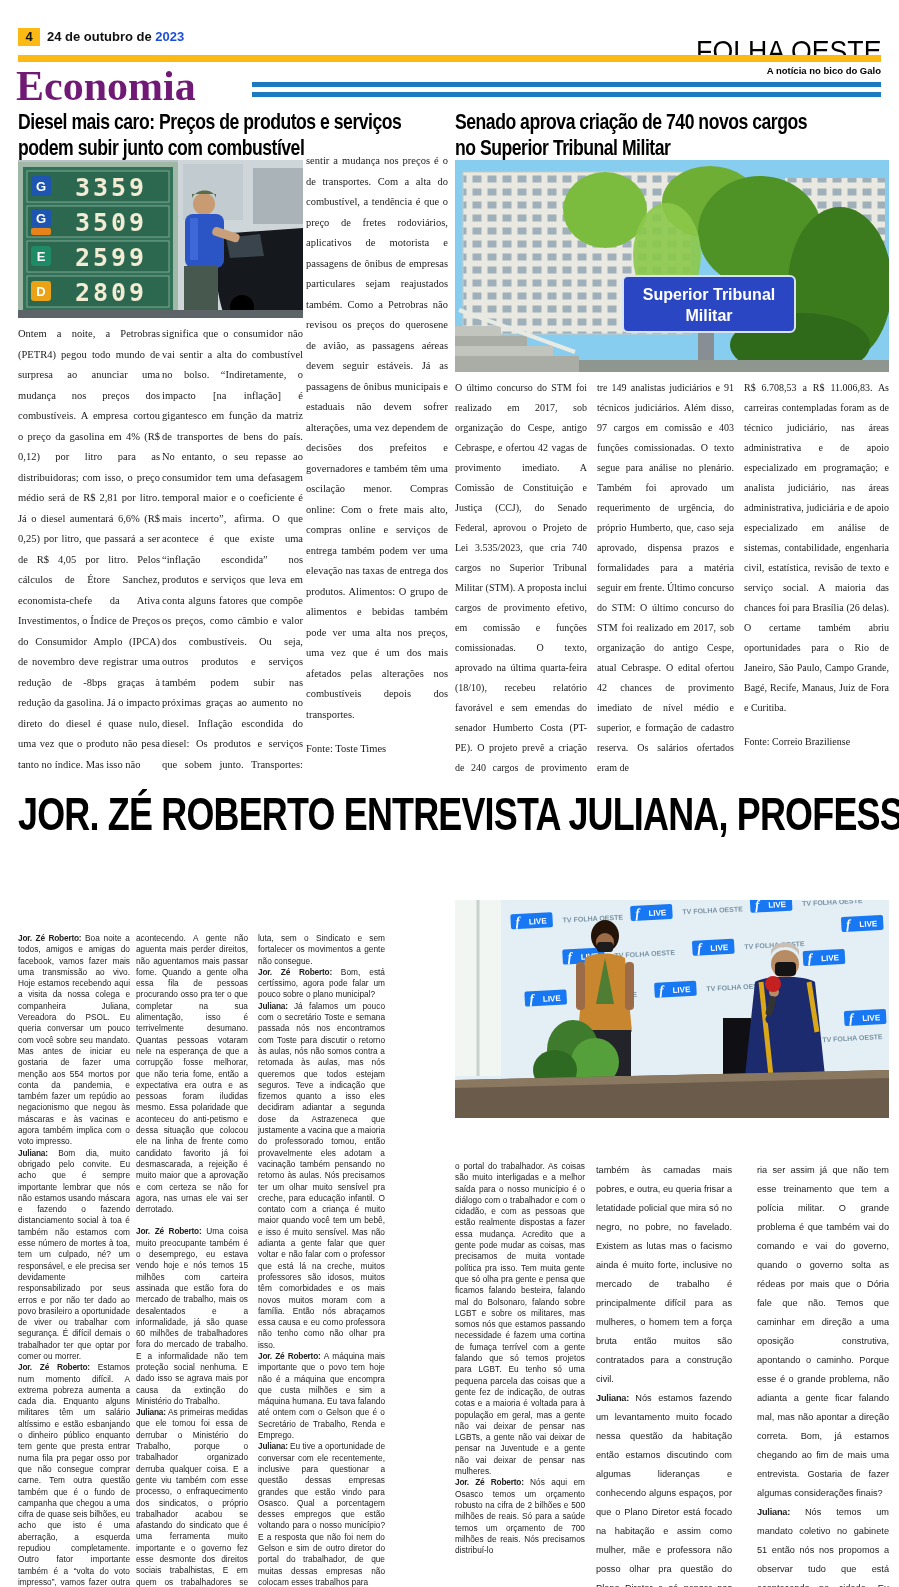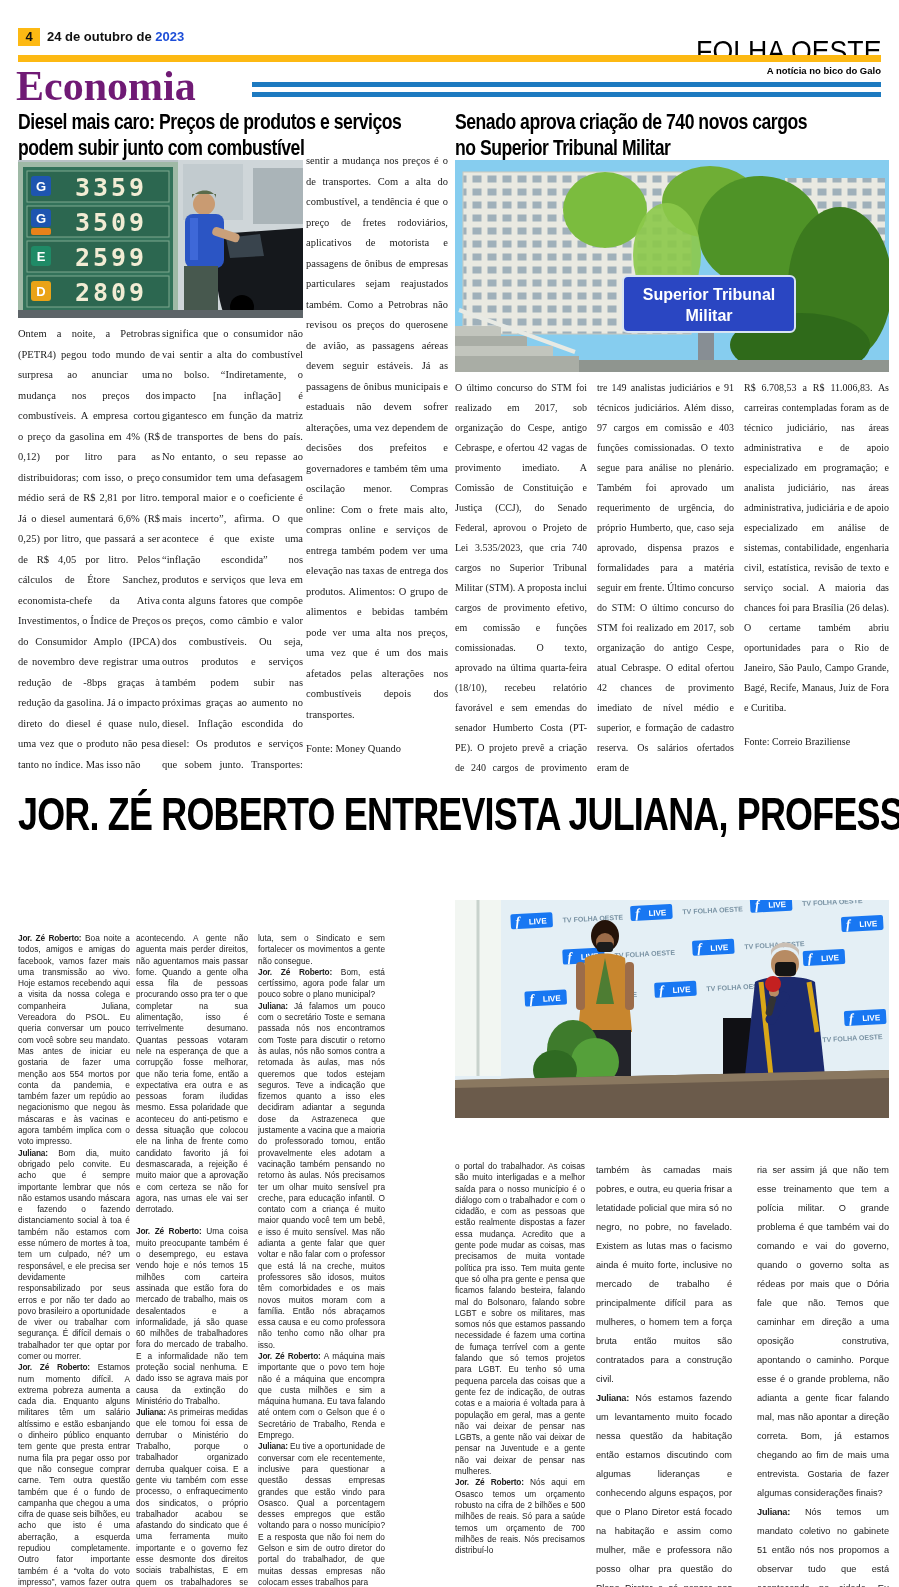--- a/index.html
+++ b/index.html
@@ -104,21 +104,21 @@
       <text x="23" y="136" text-anchor="middle" font-family="Liberation Sans" font-weight="bold" font-size="13" fill="#fff">D</text>
       <text x="93" y="141" text-anchor="middle" font-family="DejaVu Sans Mono" font-weight="bold" font-size="25" fill="#f2ecd4" style="letter-spacing:3px">2809</text>
     </g>
     <rect y="150" width="285" height="8" fill="#5d6468"></rect>
   </svg>
 
   <div class="col-serif" style="left:18px;top:324px;width:142px;height:456px;">Ontem a noite, a Petrobras (PETR4) pegou todo mundo de surpresa ao anunciar uma mudança nos preços dos combustíveis. A empresa cortou o preço da gasolina em 4% (R$ 0,12) por litro para as distribuidoras; com isso, o preço médio será de R$ 2,81 por litro. Já o diesel aumentará 6,6% (R$ 0,25) por litro, que passará a ser de R$ 4,05 por litro. Pelos cálculos de Étore Sanchez, economista-chefe da Ativa Investimentos, o Índice de Preços do Consumidor Amplo (IPCA) de novembro deve registrar uma redução de -8bps graças à redução da gasolina. Já o impacto direto do diesel é quase nulo, uma vez que o produto não pesa tanto no índice. Mas isso não</div>
   <div class="col-serif" style="left:162px;top:324px;width:141px;height:456px;">significa que o consumidor não vai sentir a alta do combustível no bolso. “Indiretamente, o impacto [na inflação] é gigantesco em função da matriz de transportes de bens do país. No entanto, o seu repasse ao consumidor tem uma defasagem temporal maior e o coeficiente é mais incerto”, afirma. O que acontece é que existe uma “inflação escondida” nos produtos e serviços que leva em conta alguns fatores que compõe os preços, como câmbio e valor dos combustíveis. Ou seja, outros produtos e serviços também podem subir nas próximas graças ao aumento no diesel. Inflação escondida do diesel: Os produtos e serviços que sobem junto. Transportes: Naturalmente, o primeiro setor que deve</div>
   <div class="col-serif" style="left:306px;top:151px;width:142px;height:629px;">
     <span>sentir a mudança nos preços é o de transportes. Com a alta do combustível, a tendência é que o preço de fretes rodoviários, aplicativos de motorista e passagens de ônibus de empresas particulares sejam reajustados também. Como a Petrobras não revisou os preços do querosene de avião, as passagens aéreas devem seguir estáveis. Já as passagens de ônibus municipais e estaduais não devem sofrer alterações, uma vez dependem de decisões dos prefeitos e governadores e também têm uma oscilação menor. Compras online: Com o frete mais alto, compras online e serviços de entrega também podem ver uma elevação nas taxas de entrega dos produtos. Alimentos: O grupo de alimentos e bebidas também pode ver uma alta nos preços, uma vez que é um dos mais afetados pelas alterações nos combustíveis depois dos transportes.</span>
-    <span class="src">Fonte: Money Quando</span>
+    <span class="src">Fonte: Toste Times</span>
   </div>
 
   <div class="abs" style="left:455px;top:109px;">
     <span class="cond hl">Senado aprova criação de 740 novos cargos</span>
     <span class="cond hl">no Superior Tribunal Militar</span>
   </div>
 
   <svg class="abs" style="left:455px;top:160px;" width="434" height="212" viewBox="0 0 434 212">
     <defs>
       <pattern id="stmwin" width="15" height="13" patternUnits="userSpaceOnUse">

